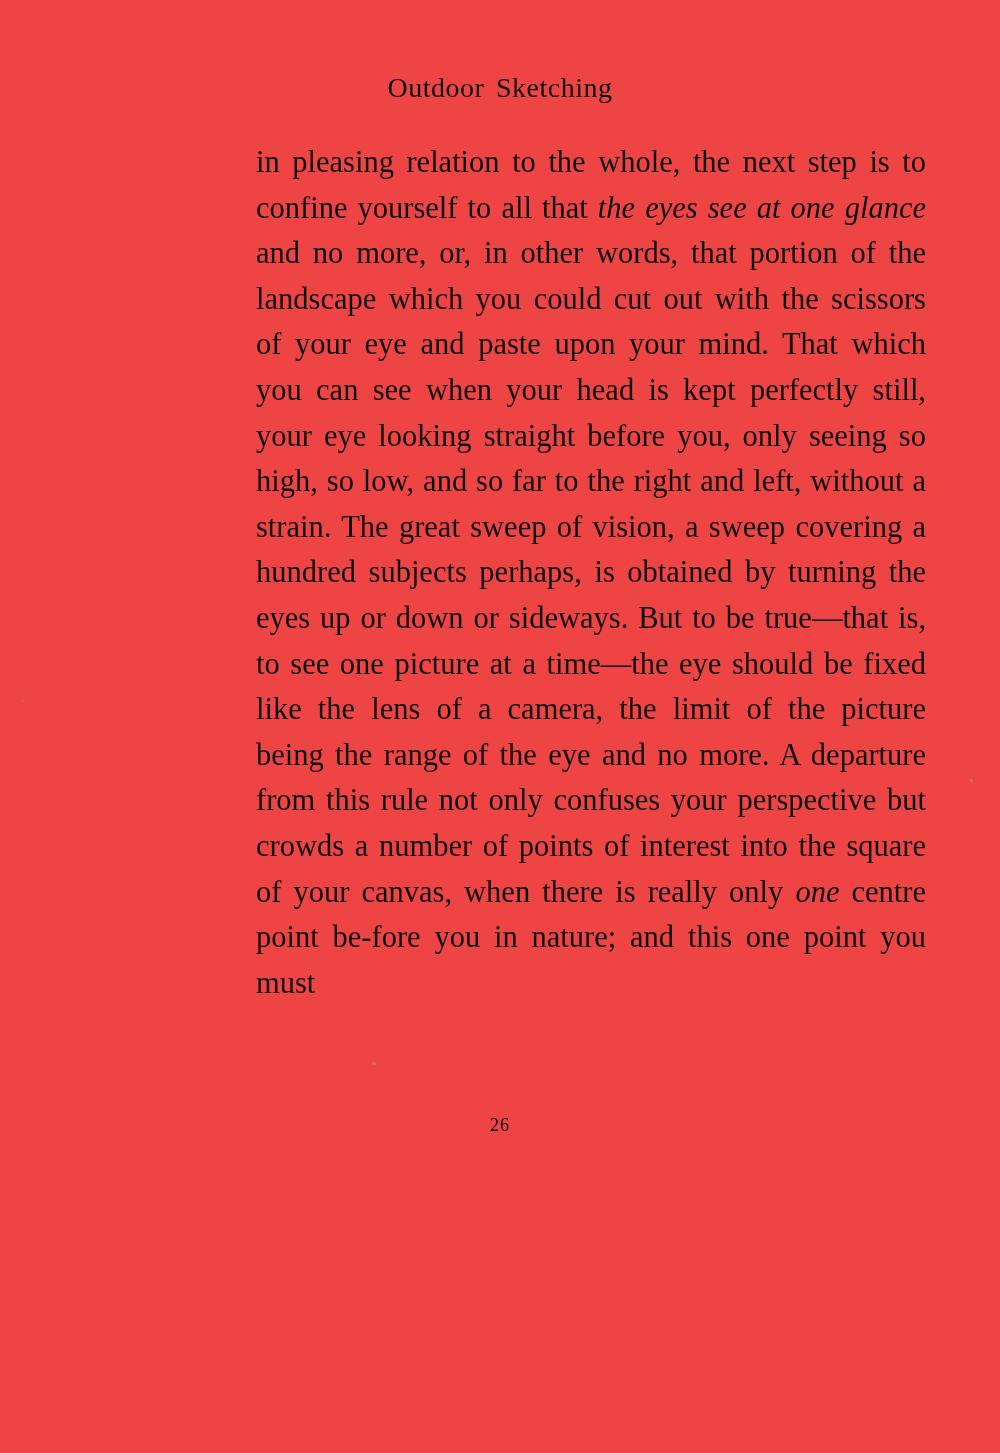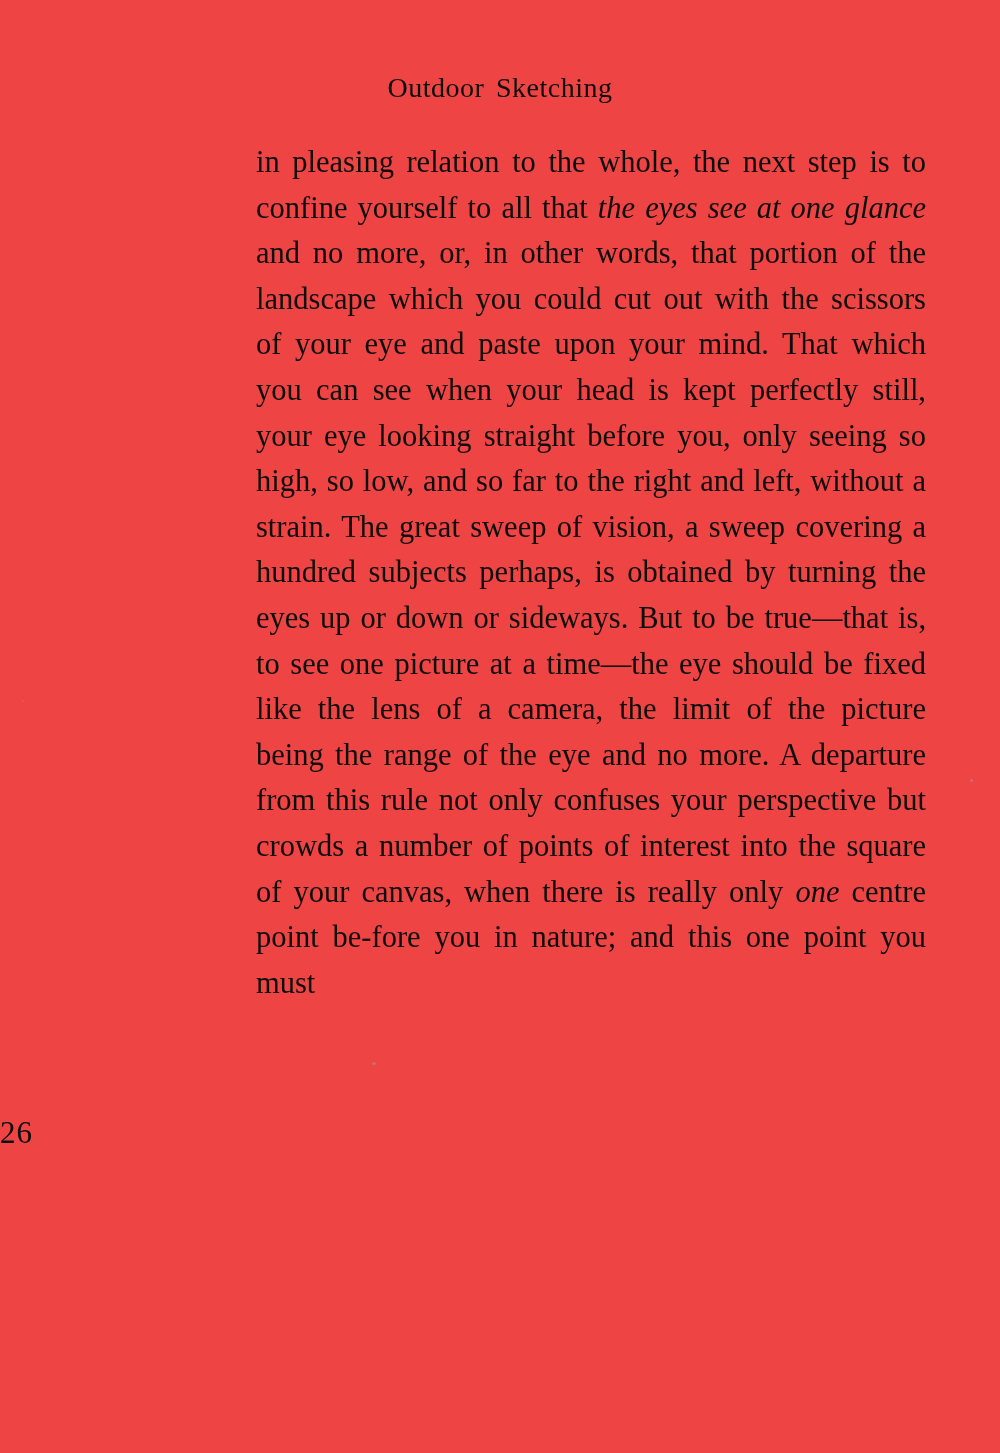--- a/index.html
+++ b/index.html
@@ -51,22 +51,22 @@
     word-spacing: 1px;
   }
   .body-block p .it {
     font-style: italic;
   }
   .folio {
     position: absolute;
     top: 1115px;
     left: 0;
     width: 1000px;
-    text-align: left;
-    font-size: 31px;
+    text-align: center;
+    font-size: 18px;
     color: #0d0d0d;
     letter-spacing: 1px;
   }
   
   .speck {
     position: absolute;
     background: #9a9a94;
     border-radius: 50%;
     opacity: 0.55;
   }

